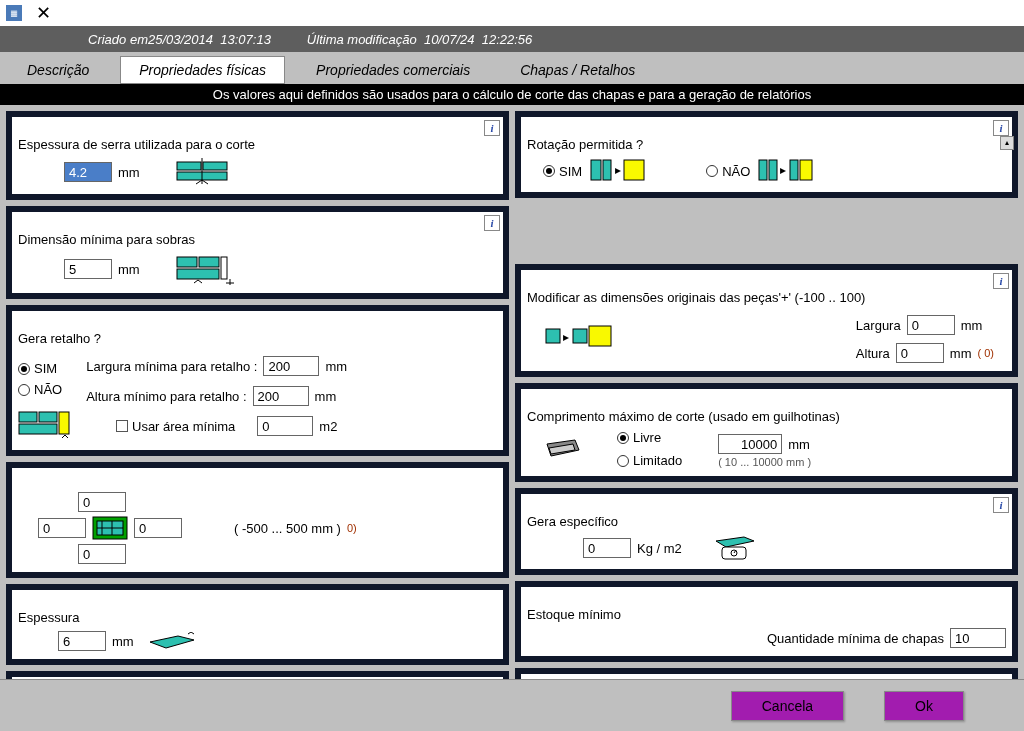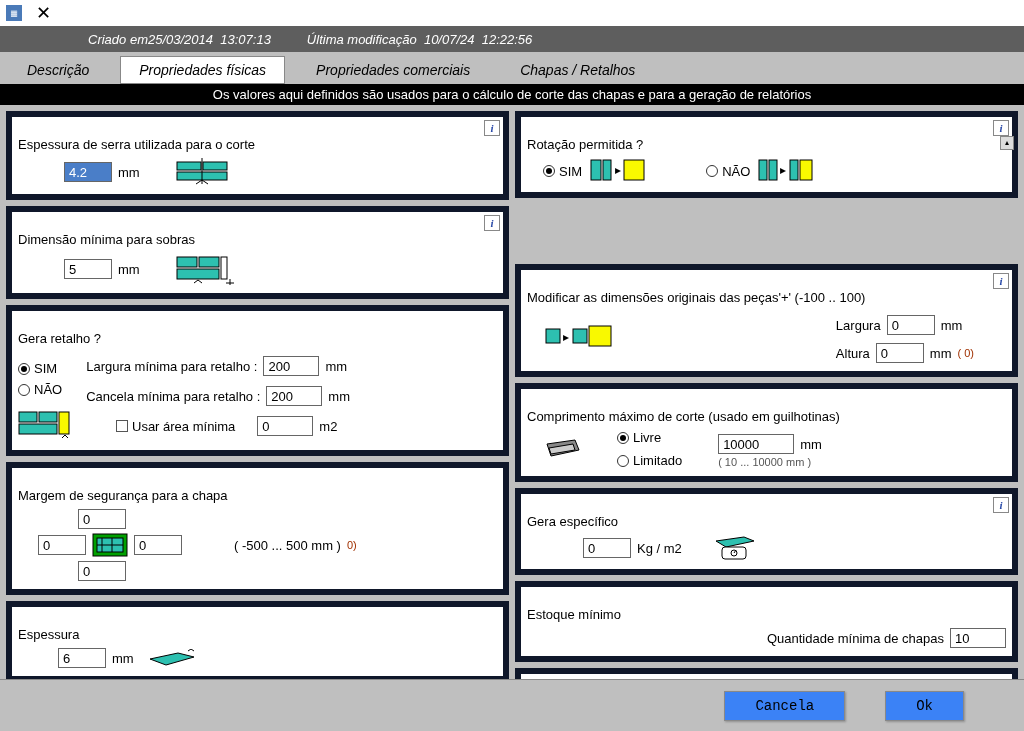--- a/index.html
+++ b/index.html
@@ -107,21 +107,21 @@
 input.txt {
   width: 48px;
   height: 20px;
   border: 1px solid #666;
   background: #fff;
   font-size: 13px;
   padding: 1px 4px;
 }
 input.txt.sel { background: #4a7ec8; color:#fff; }
 input.wide { width: 56px; }
-input.wider { width: 76px; }
+input.wider { width: 64px; text-align: right; }
 select.combo {
   width: 100%;
   height: 22px;
   border: 1px solid #666;
   background: #fff;
 }
 .unit { font-size: 13px; }
 .lbl { font-size: 13px; }
 .hint { font-size: 11px; color: #a03000; }
 .hint-grey { font-size: 11px; color: #555; }
@@ -145,27 +145,26 @@
   height: 52px;
   background: #bfbfbf;
   border-top: 1px solid #888;
   display: flex;
   justify-content: flex-end;
   align-items: center;
   padding-right: 60px;
   gap: 40px;
 }
 .btn {
-  background: #3b82f6;
+  background: #a21caf;
   border: 1px solid #888;
   box-shadow: 1px 1px 2px rgba(0,0,0,0.25);
   padding: 6px 30px;
   font-size: 14px;
   cursor: pointer;
-  font-family: Liberation Mono, monospace;
 }
 .xbtn {
   width: 22px; height: 22px;
   background: #fff; border: 1px solid #888;
   font-size: 12px;
   cursor:pointer;
   display:flex;align-items:center;justify-content:center;
 }
 .scroll-up { position:absolute; right:10px; top:136px; width:14px;height:14px;background:#ddd;border:1px solid #888;font-size:8px;text-align:center;line-height:12px;cursor:pointer;}
 </style>
@@ -245,21 +244,21 @@
               <span>NÃO</span>
             </span>
         </div>
         <div style="display:flex;flex-direction:column;gap:6px">
           <div class="row">
             <span class="lbl">Largura mínima para retalho :</span>
             <input class="txt wide" value="200" style="">
             <span class="unit">mm</span>
           </div>
           <div class="row">
-            <span class="lbl">Cancela mínima para retalho :</span>
+            <span class="lbl">Altura mínimo para retalho :</span>
             <input class="txt wide" value="200" style="">
             <span class="unit">mm</span>
           </div>
         </div>
       </div>
       <div class="row">
         <span class="icon-box">
           <svg width="56" height="32">
               <rect x="1" y="2" width="18" height="10" fill="#2dc0b0" stroke="#000"></rect>
               <rect x="21" y="2" width="18" height="10" fill="#2dc0b0" stroke="#000"></rect>
@@ -273,21 +272,20 @@
             <span class="cb"></span>
             <span>Usar área mínima</span>
           </span>
         <span style="width:10px"></span>
         <input class="txt wide" value="0" style="">
         <span class="unit">m2</span>
       </div>
     </div>
 
     <div class="group">
-      <div class="group-title">Margem de segurança para a chapa</div>
       <div class="row" style="padding-left:60px">
         <input class="txt" value="0" style="">
       </div>
       <div class="row" style="padding-left:20px">
         <input class="txt" value="0" style="">
         <span class="icon-box">
           <svg width="36" height="24">
               <rect x="1" y="1" width="34" height="22" fill="#00a000" stroke="#000"></rect>
               <rect x="5" y="5" width="26" height="14" fill="#2dc0b0" stroke="#000"></rect>
               <line x1="10" y1="5" x2="10" y2="19" stroke="#000"></line>
@@ -373,21 +371,21 @@
       <div class="row">
         <span class="icon-box" style="margin-left:18px">
           <svg width="70" height="24">
               <rect x="1" y="4" width="14" height="14" fill="#2dc0b0" stroke="#000"></rect>
               <text x="18" y="16" font-size="12">▸</text>
               <rect x="28" y="4" width="14" height="14" fill="#2dc0b0" stroke="#000"></rect>
               <rect x="44" y="1" width="22" height="20" fill="#f9f900" stroke="#000"></rect>
             </svg>
         </span>
         <span style="flex:1"></span>
-        <div style="display:flex;flex-direction:column;gap:4px;margin-right:32px">
+        <div style="display:flex;flex-direction:column;gap:4px;margin-right:12px">
           <div class="row">
             <span class="lbl">Largura</span>
             <input class="txt" value="0" style="">
             <span class="unit">mm</span>
           </div>
           <div class="row">
             <span class="lbl">Altura</span>
             <input class="txt" value="0" style="">
             <span class="unit">mm</span>
             <span class="hint">( 0)</span>

